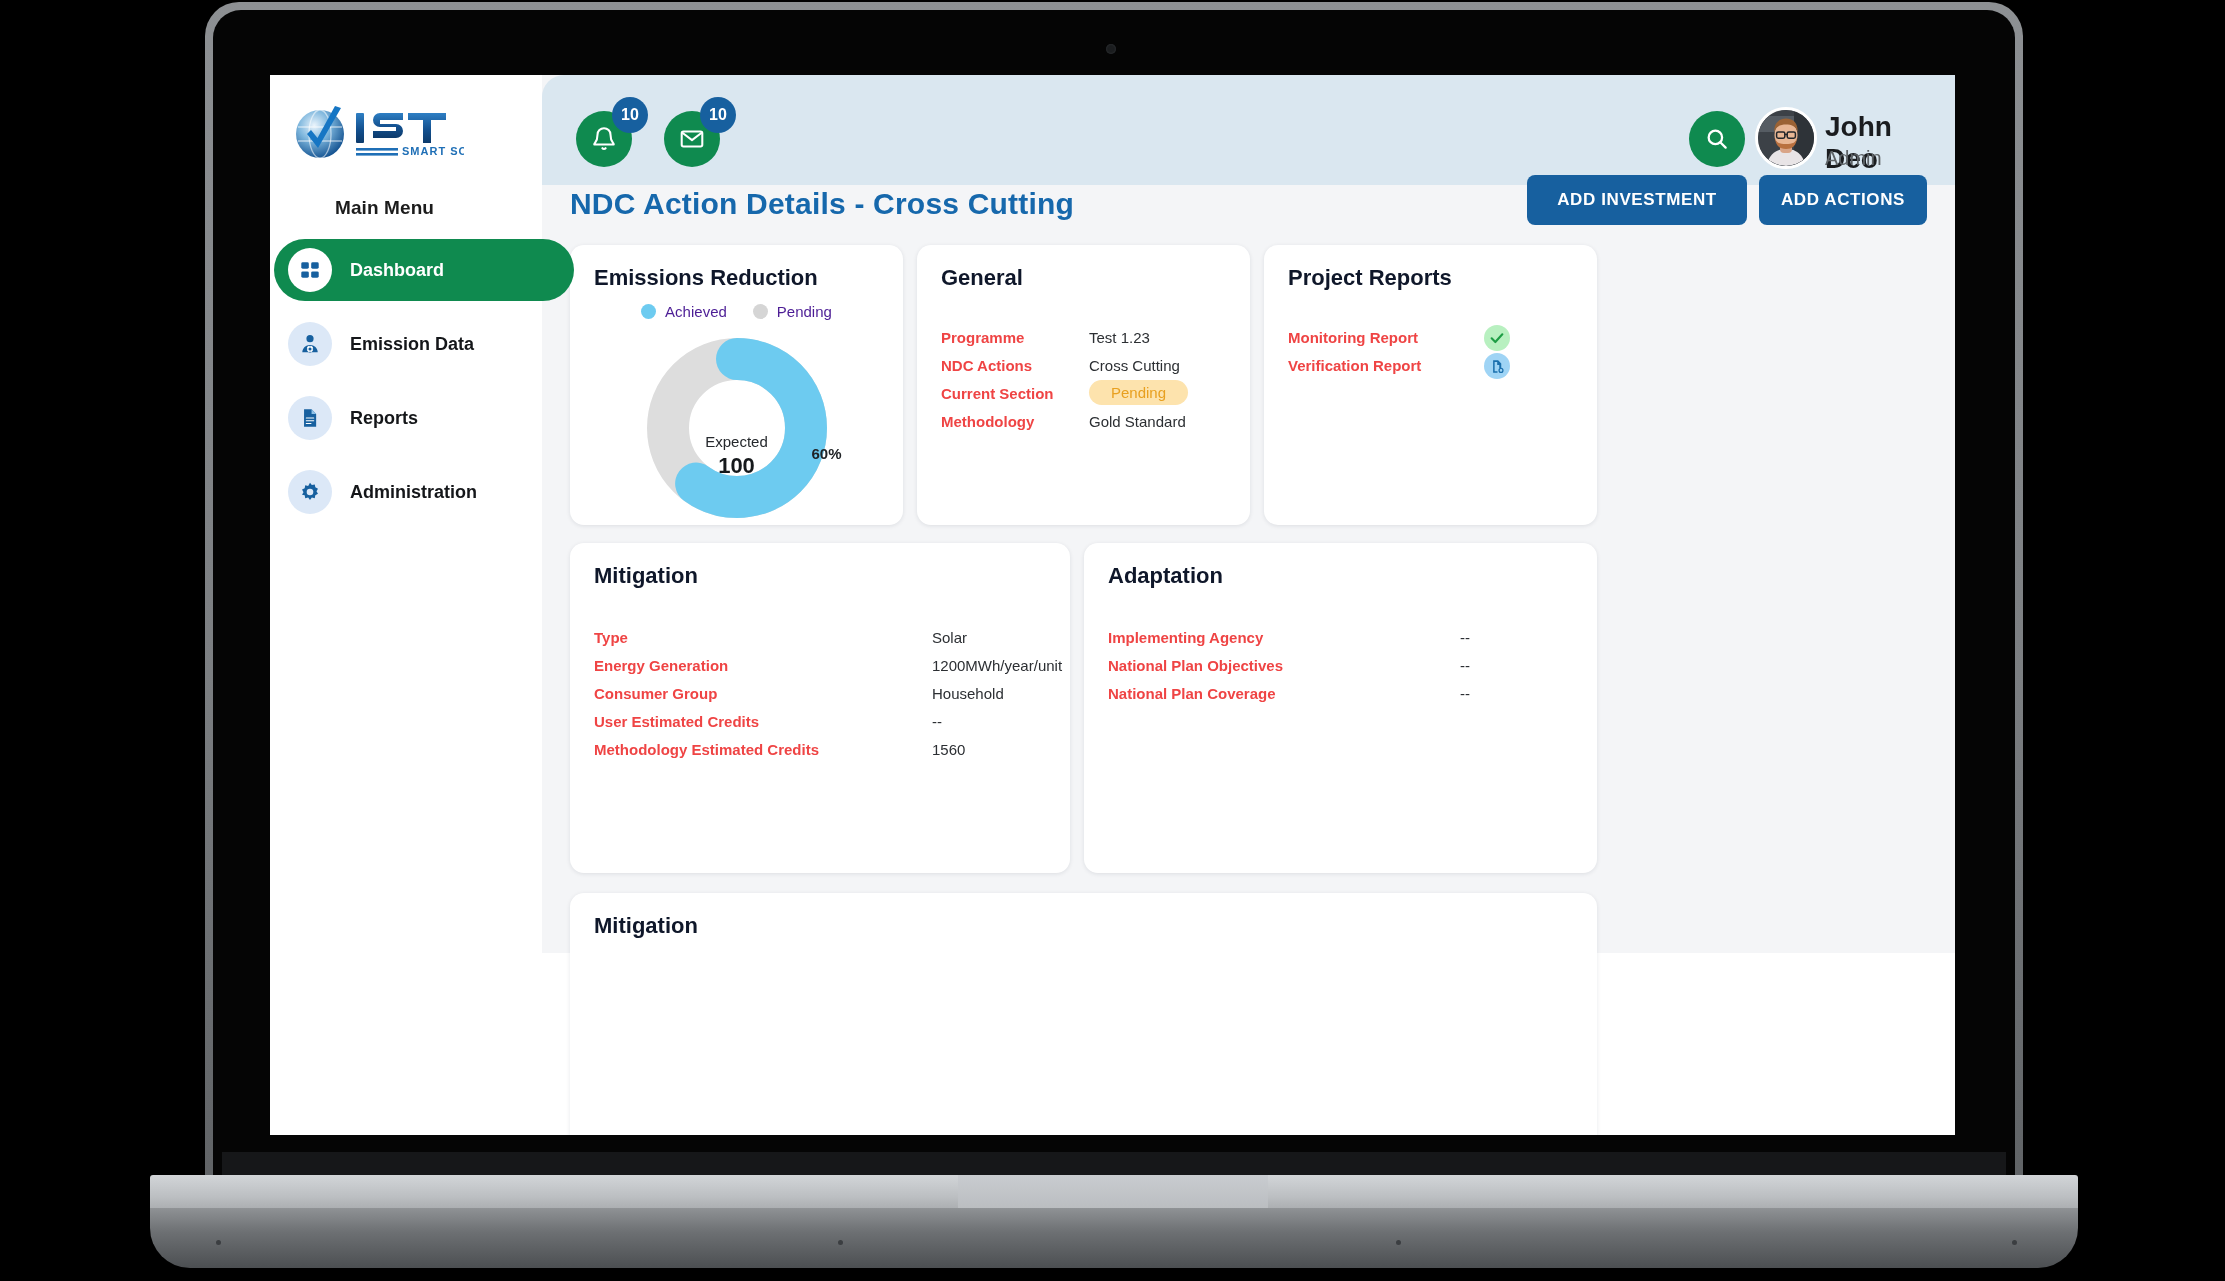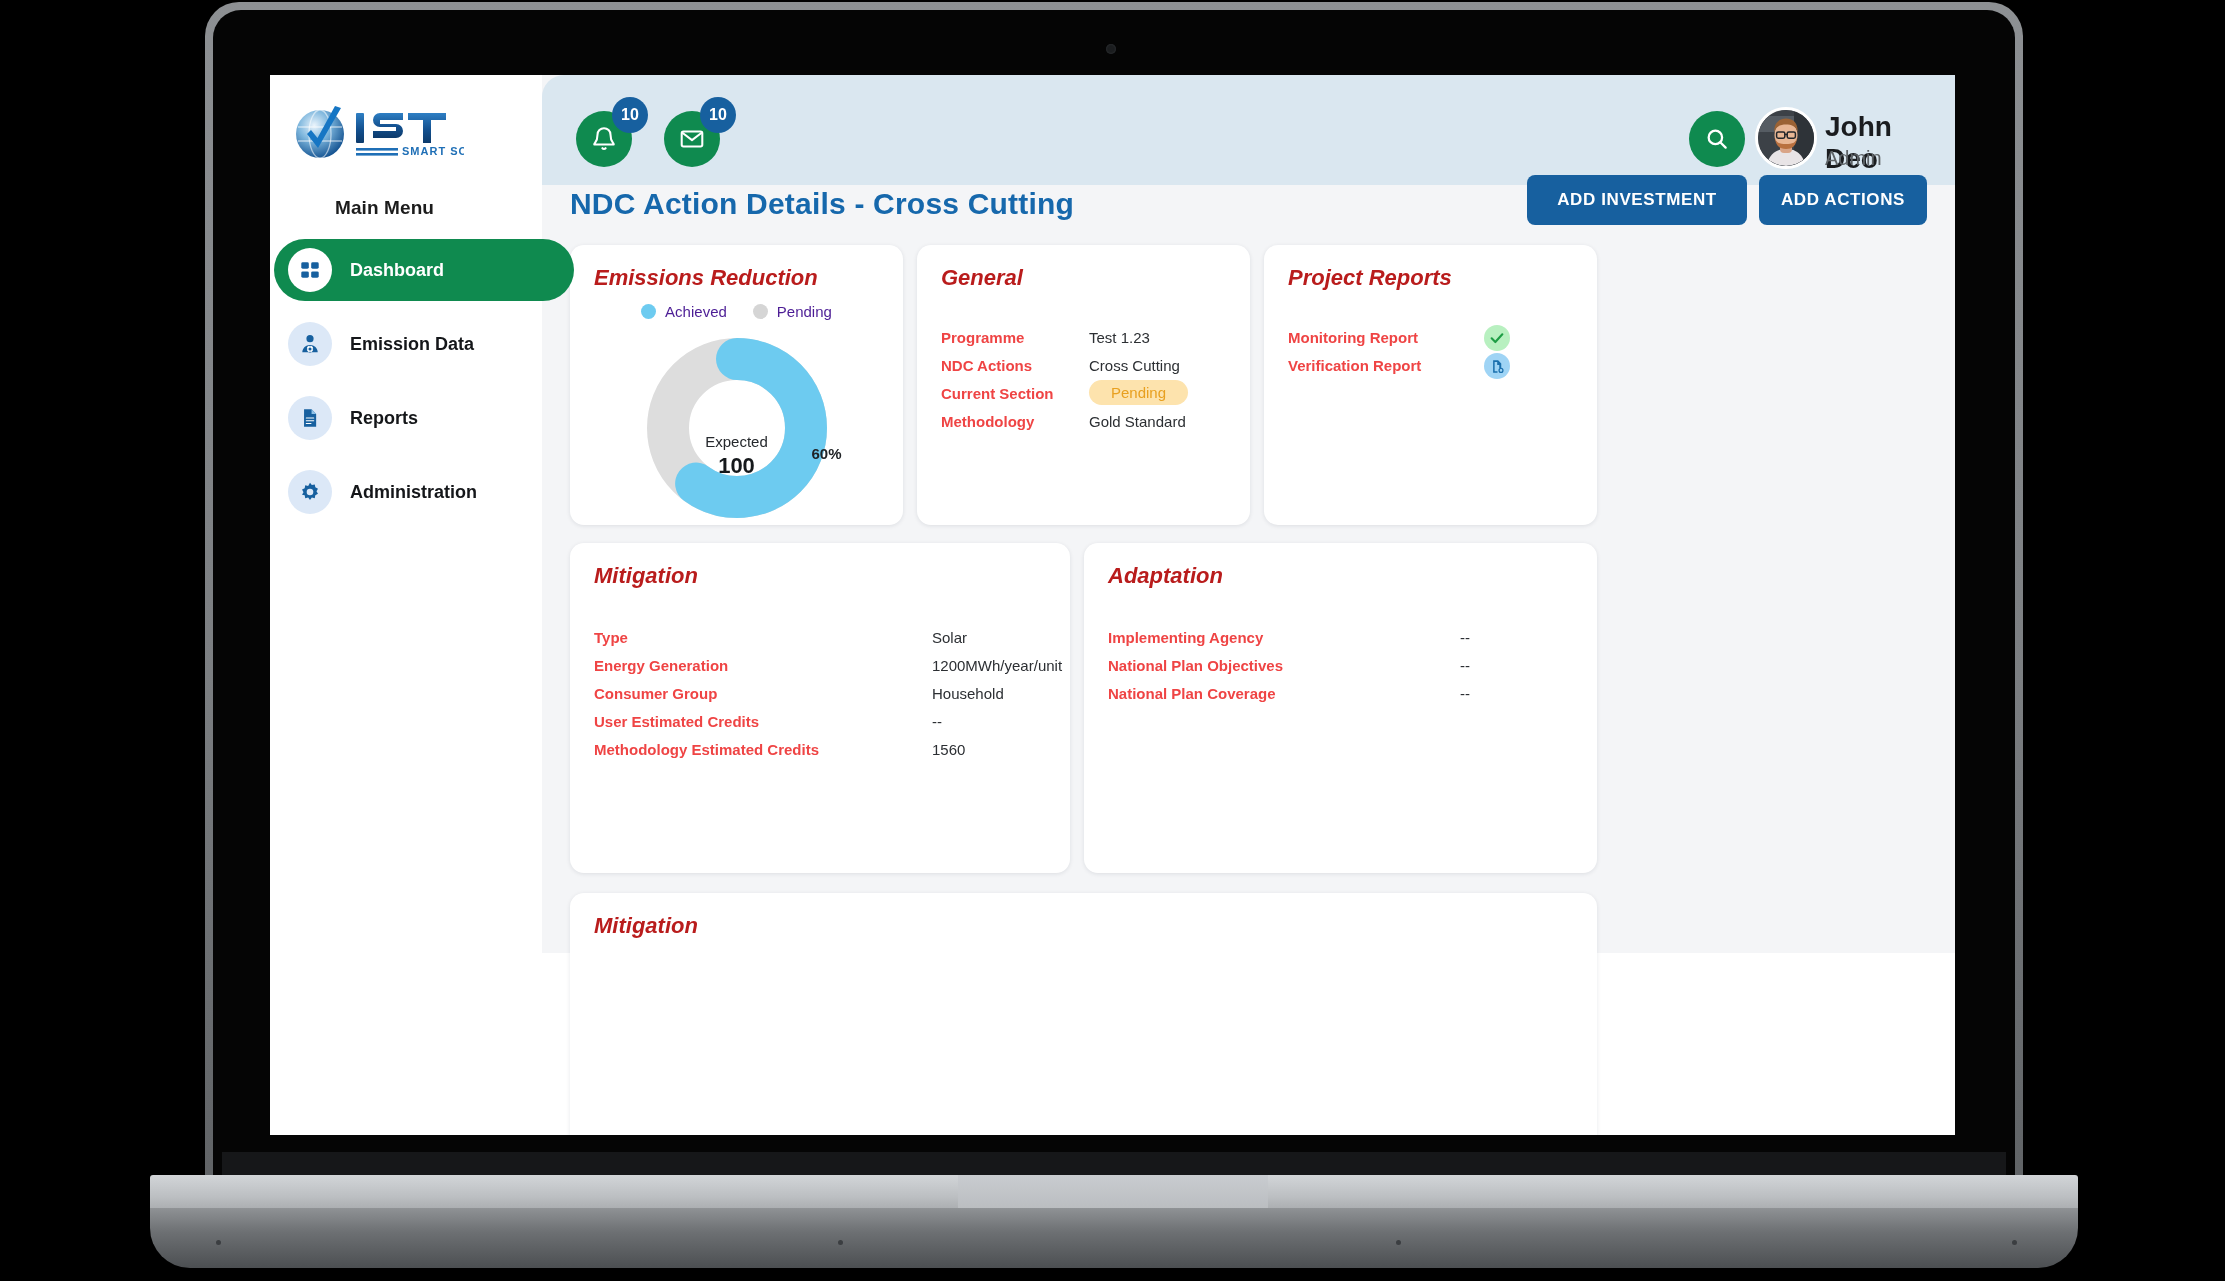--- a/index.html
+++ b/index.html
@@ -222,21 +222,21 @@
   
   .card {
     position: absolute;
     background: #ffffff;
     border-radius: 14px;
     box-shadow: 0 1px 4px rgba(20,30,50,.10);
   }
   .card-title {
     position: absolute;
     left: 24px; top: 20px;
-    font-size: 22px; font-weight: bold; color: #b91c1c; font-style: italic;
+    font-size: 22px; font-weight: bold; color: #0f172a;
   }
   .kv-row { position: absolute; left: 24px; width: calc(100% - 48px); height: 22px; }
   .kv-key {
     position: absolute; left: 0; top: 0;
     font-size: 15px; font-weight: bold; color: #ef4444;
     white-space: nowrap;
   }
   .kv-val {
     position: absolute; top: 0;
     font-size: 15px; color: #2c2f33;

